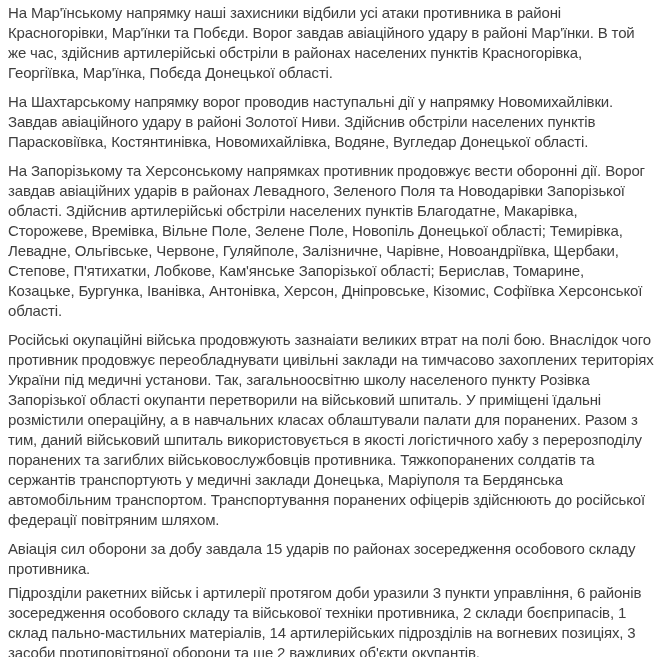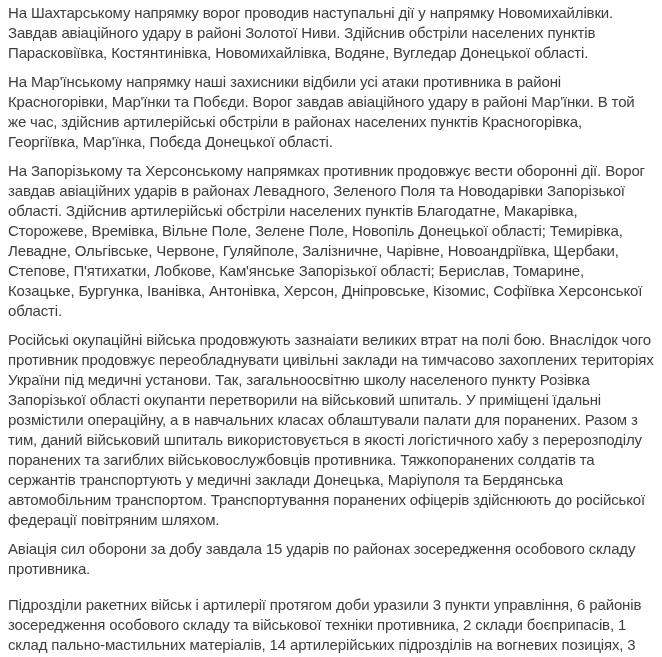--- a/index.html
+++ b/index.html
@@ -21,26 +21,26 @@
     font-size: 15px;
     line-height: 20px;
     letter-spacing: -0.15px;
     text-align: left;
   }
   .report p {
     margin: 0 0 9px 0;
   }
   
   .report p.no-gap-after {
-    margin-bottom: 16px;
+    margin-bottom: 4px;
   }
 </style>
 </head>
 <body>
 
 <div class="report">
+  <p>На Мар'їнському напрямку наші захисники відбили усі атаки противника в районі Красногорівки, Мар'їнки та Побєди. Ворог завдав авіаційного удару в районі Мар'їнки. В той же час, здійснив артилерійські обстріли в районах населених пунктів Красногорівка, Георгіївка, Мар'їнка, Побєда Донецької області.</p>
   <p>На Шахтарському напрямку ворог проводив наступальні дії у напрямку Новомихайлівки. Завдав авіаційного удару в районі Золотої Ниви. Здійснив обстріли населених пунктів Парасковіївка, Костянтинівка, Новомихайлівка, Водяне, Вугледар Донецької області.</p>
-  <p>На Мар'їнському напрямку наші захисники відбили усі атаки противника в районі Красногорівки, Мар'їнки та Побєди. Ворог завдав авіаційного удару в районі Мар'їнки. В той же час, здійснив артилерійські обстріли в районах населених пунктів Красногорівка, Георгіївка, Мар'їнка, Побєда Донецької області.</p>
   <p>На Запорізькому та Херсонському напрямках противник продовжує вести оборонні дії. Ворог завдав авіаційних ударів в районах Левадного, Зеленого Поля та Новодарівки Запорізької області. Здійснив артилерійські обстріли населених пунктів Благодатне, Макарівка, Сторожеве, Времівка, Вільне Поле, Зелене Поле, Новопіль Донецької області; Темирівка, Левадне, Ольгівське, Червоне, Гуляйполе, Залізничне, Чарівне, Новоандріївка, Щербаки, Степове, П'ятихатки, Лобкове, Кам'янське Запорізької області; Берислав, Томарине, Козацьке, Бургунка, Іванівка, Антонівка, Херсон, Дніпровське, Кізомис, Софіївка Херсонської області.</p>
   <p>Російські окупаційні війська продовжують зазнаіати великих втрат на полі бою. Внаслідок чого противник продовжує переобладнувати цивільні заклади на тимчасово захоплених територіях України під медичні установи. Так, загальноосвітню школу населеного пункту Розівка Запорізької області окупанти перетворили на військовий шпиталь. У приміщені їдальні розмістили операційну, а в навчальних класах облаштували палати для поранених. Разом з тим, даний військовий шпиталь використовується в якості логістичного хабу з перерозподілу поранених та загиблих військовослужбовців противника. Тяжкопоранених солдатів та сержантів транспортують у медичні заклади Донецька, Маріуполя та Бердянська автомобільним транспортом. Транспортування поранених офіцерів здійснюють до російської федерації повітряним шляхом.</p>
   <p class="no-gap-after">Авіація сил оборони за добу завдала 15 ударів по районах зосередження особового складу противника.</p>
   <p>Підрозділи ракетних військ і артилерії протягом доби уразили 3 пункти управління, 6 районів зосередження особового складу та військової техніки противника, 2 склади боєприпасів, 1 склад пально-мастильних матеріалів, 14 артилерійських підрозділів на вогневих позиціях, 3 засоби протиповітряної оборони та ще 2 важливих об'єкти окупантів.</p>
 </div>
 
 </body></html>

